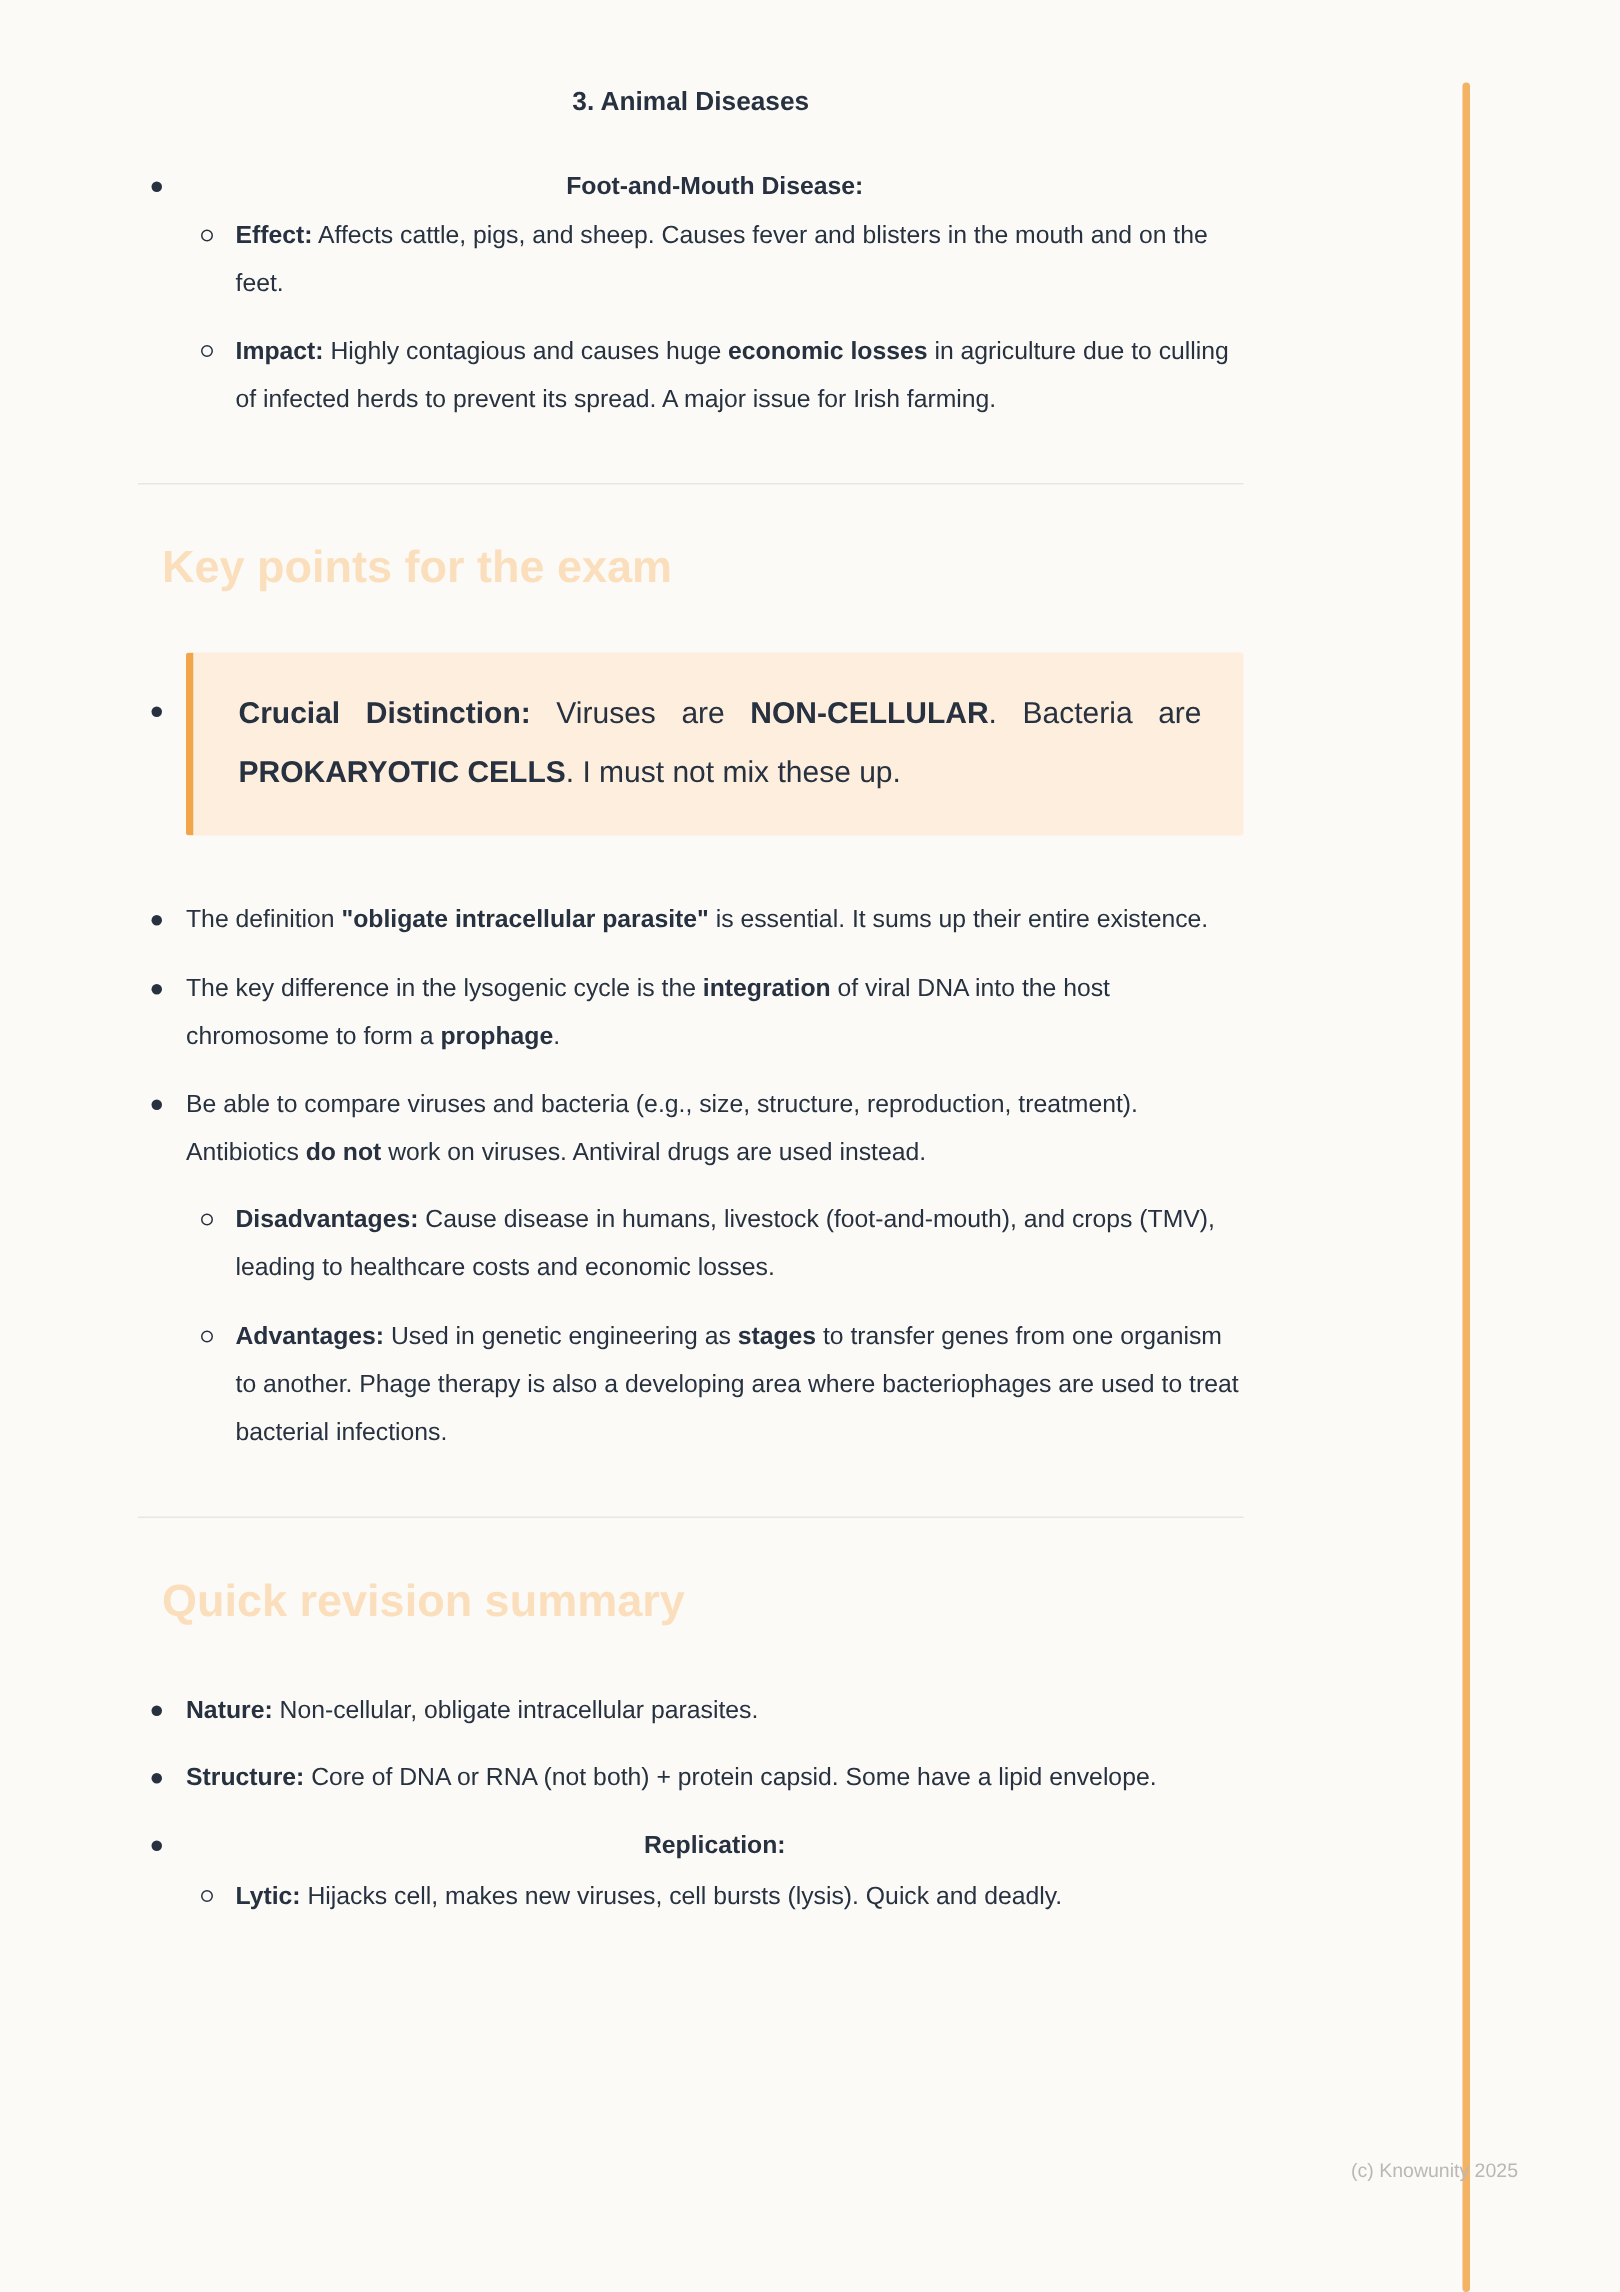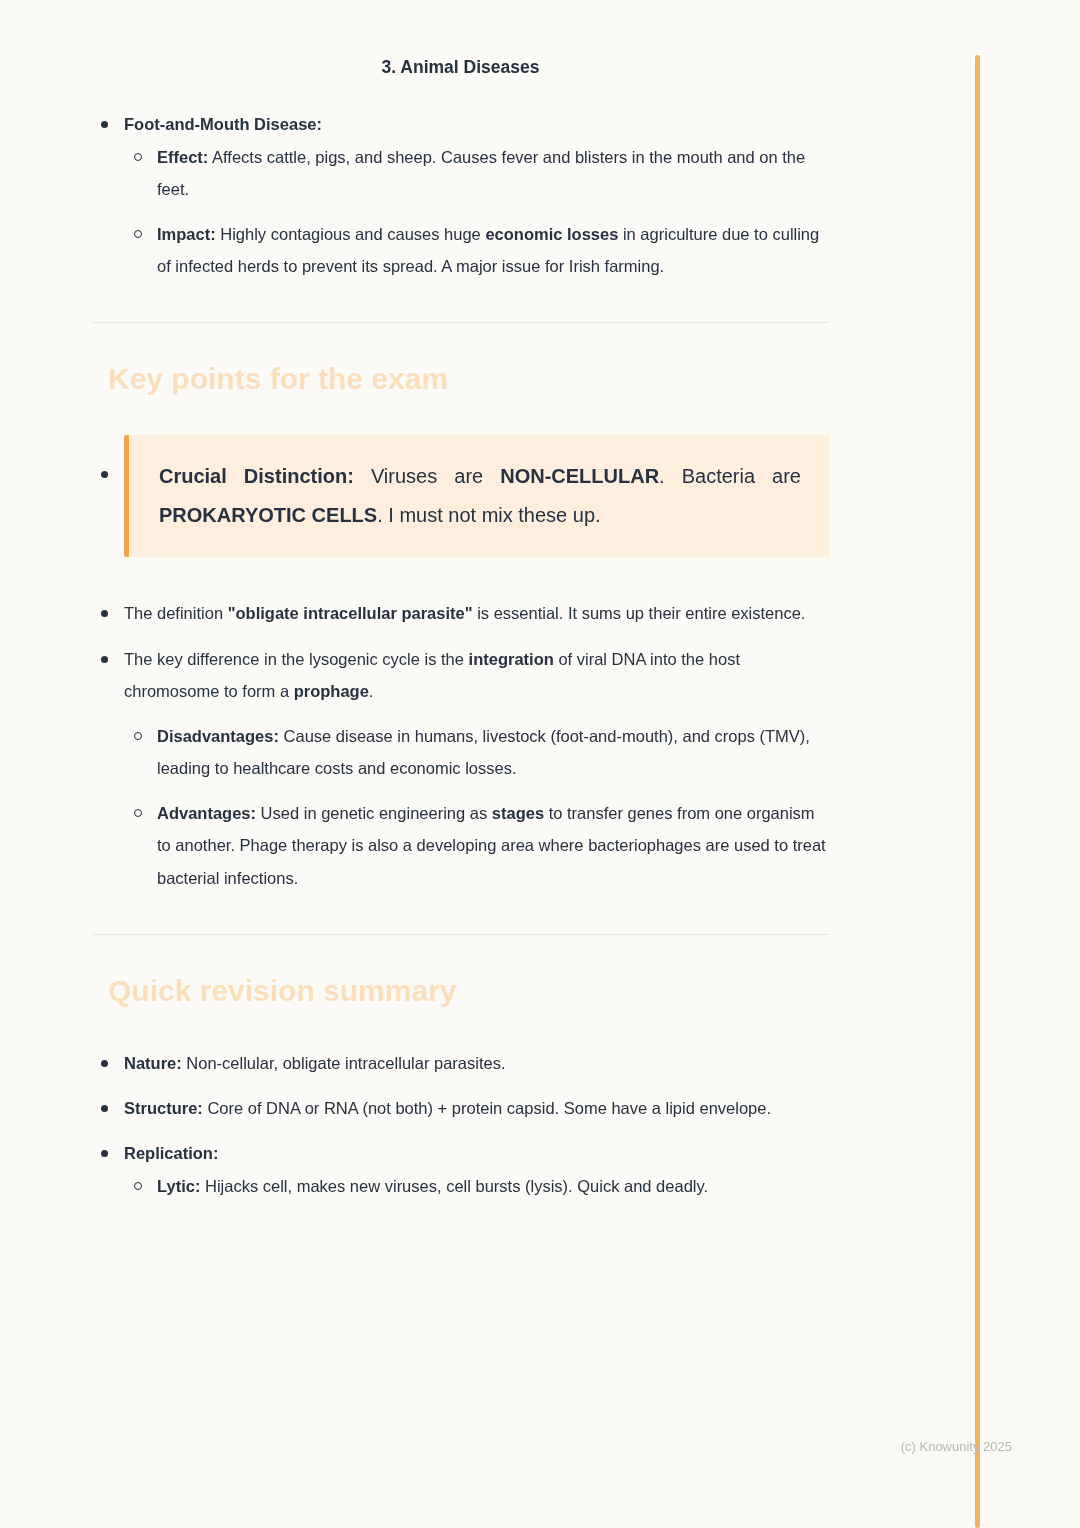--- a/index.html
+++ b/index.html
@@ -40,21 +40,21 @@
     color: var(--faded_heading, #fbdfbc);
     margin: 0 0 38px 16px;
     line-height: 1.2;
   }
   .row {
     position: relative;
     font-size: 16.5px;
     line-height: 1.95;
     margin-bottom: 13px;
   }
-  .row.tight { margin-bottom: 1px; }
+  .row.tight { margin-bottom: 1px; text-align: center; }
   .lvl1 { padding-left: 32px; }
   .lvl2 { margin-left: 33px; padding-left: 32px; }
   .bullet {
     position: absolute;
     left: 9px;
     top: 13px;
     display: inline-block;
   }
   .bullet.dot {
     width: 7px; height: 7px;
@@ -140,20 +140,24 @@
       <span class="bullet dot"></span>
       <p class="txt"><span>The definition </span><strong>"obligate intracellular parasite"</strong><span> is essential. It sums up their entire existence.</span></p>
     </div>
 
 
     <div class="row lvl1">
       <span class="bullet dot"></span>
       <p class="txt"><span>The key difference in the lysogenic cycle is the </span><strong>integration</strong><span> of viral DNA into the host chromosome to form a </span><strong>prophage</strong><span>.</span></p>
     </div>
 
+    <div class="row lvl1">
+      <span class="bullet dot"></span>
+      <p class="txt"><span>Be able to compare viruses and bacteria (e.g., size, structure, reproduction, treatment). Antibiotics </span><strong>do not</strong><span> work on viruses. Antiviral drugs are used instead.</span></p>
+    </div>
 
 
     <div class="row lvl2">
       <span class="bullet circle"></span>
       <p class="txt"><strong>Disadvantages:</strong><span> Cause disease in humans, livestock (foot-and-mouth), and crops (TMV), leading to healthcare costs and economic losses.</span></p>
     </div>
 
     <div class="row lvl2">
       <span class="bullet circle"></span>
       <p class="txt"><strong>Advantages:</strong><span> Used in genetic engineering as </span><strong>stages</strong><span> to transfer genes from one organism to another. Phage therapy is also a developing area where bacteriophages are used to treat bacterial infections.</span></p>

